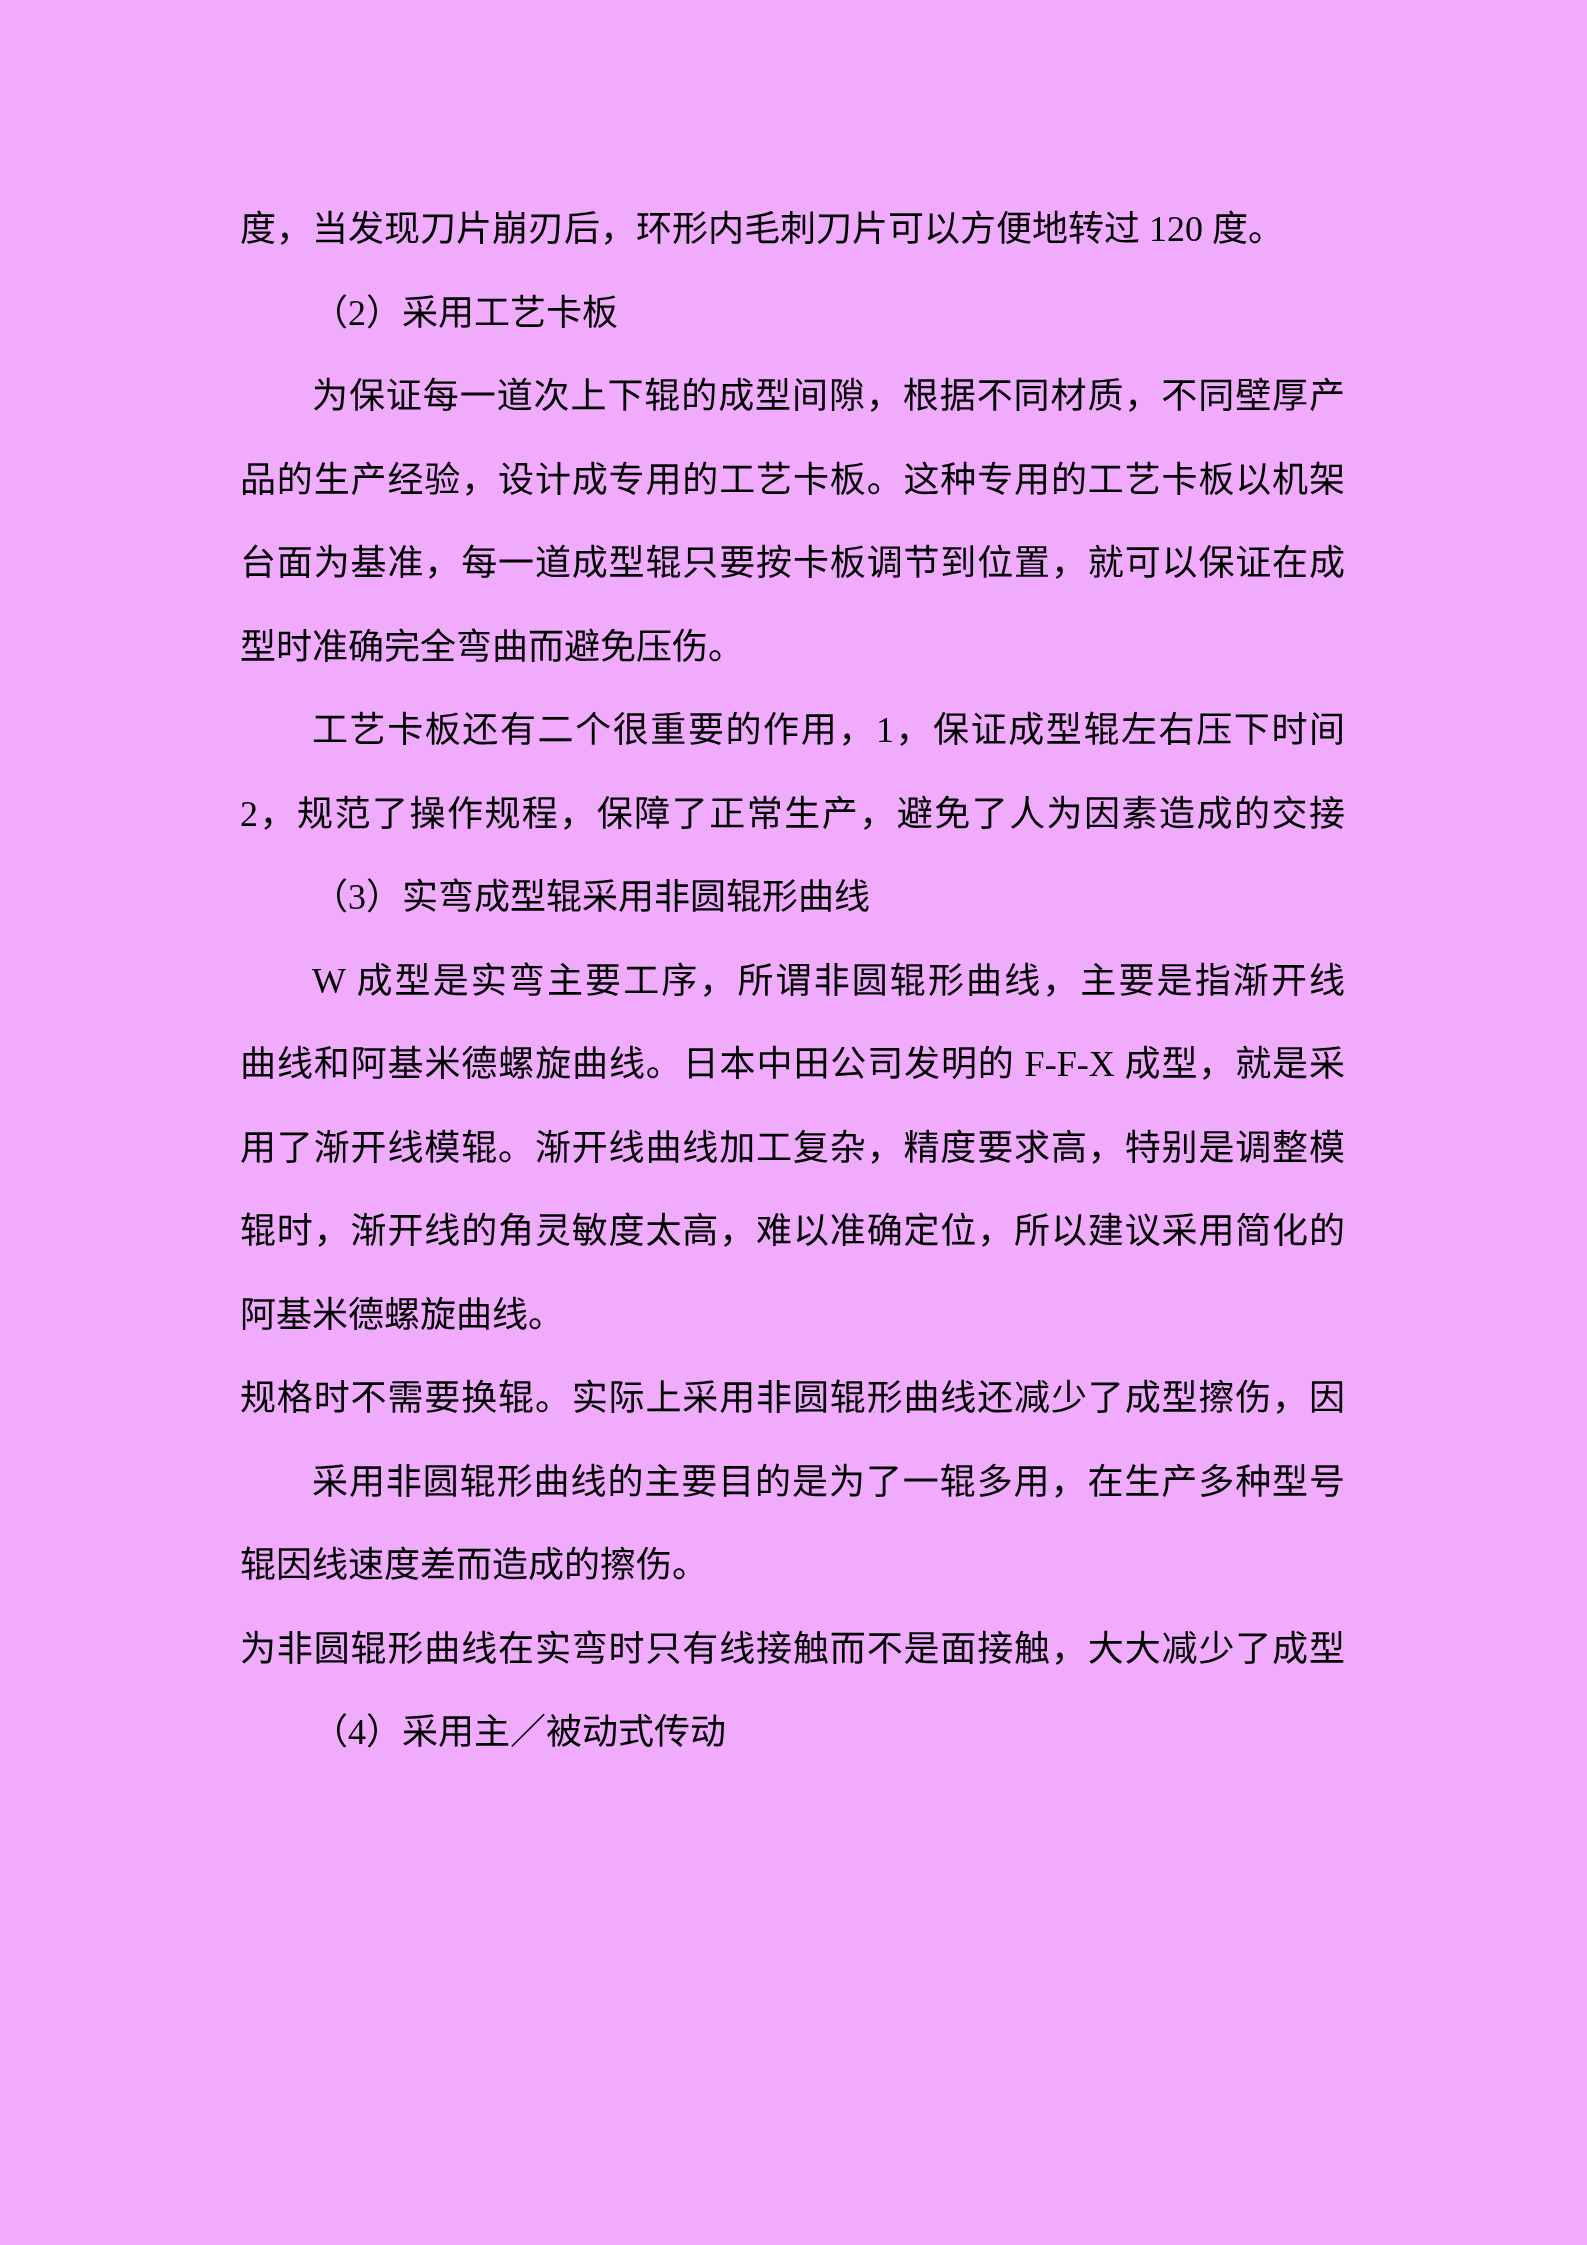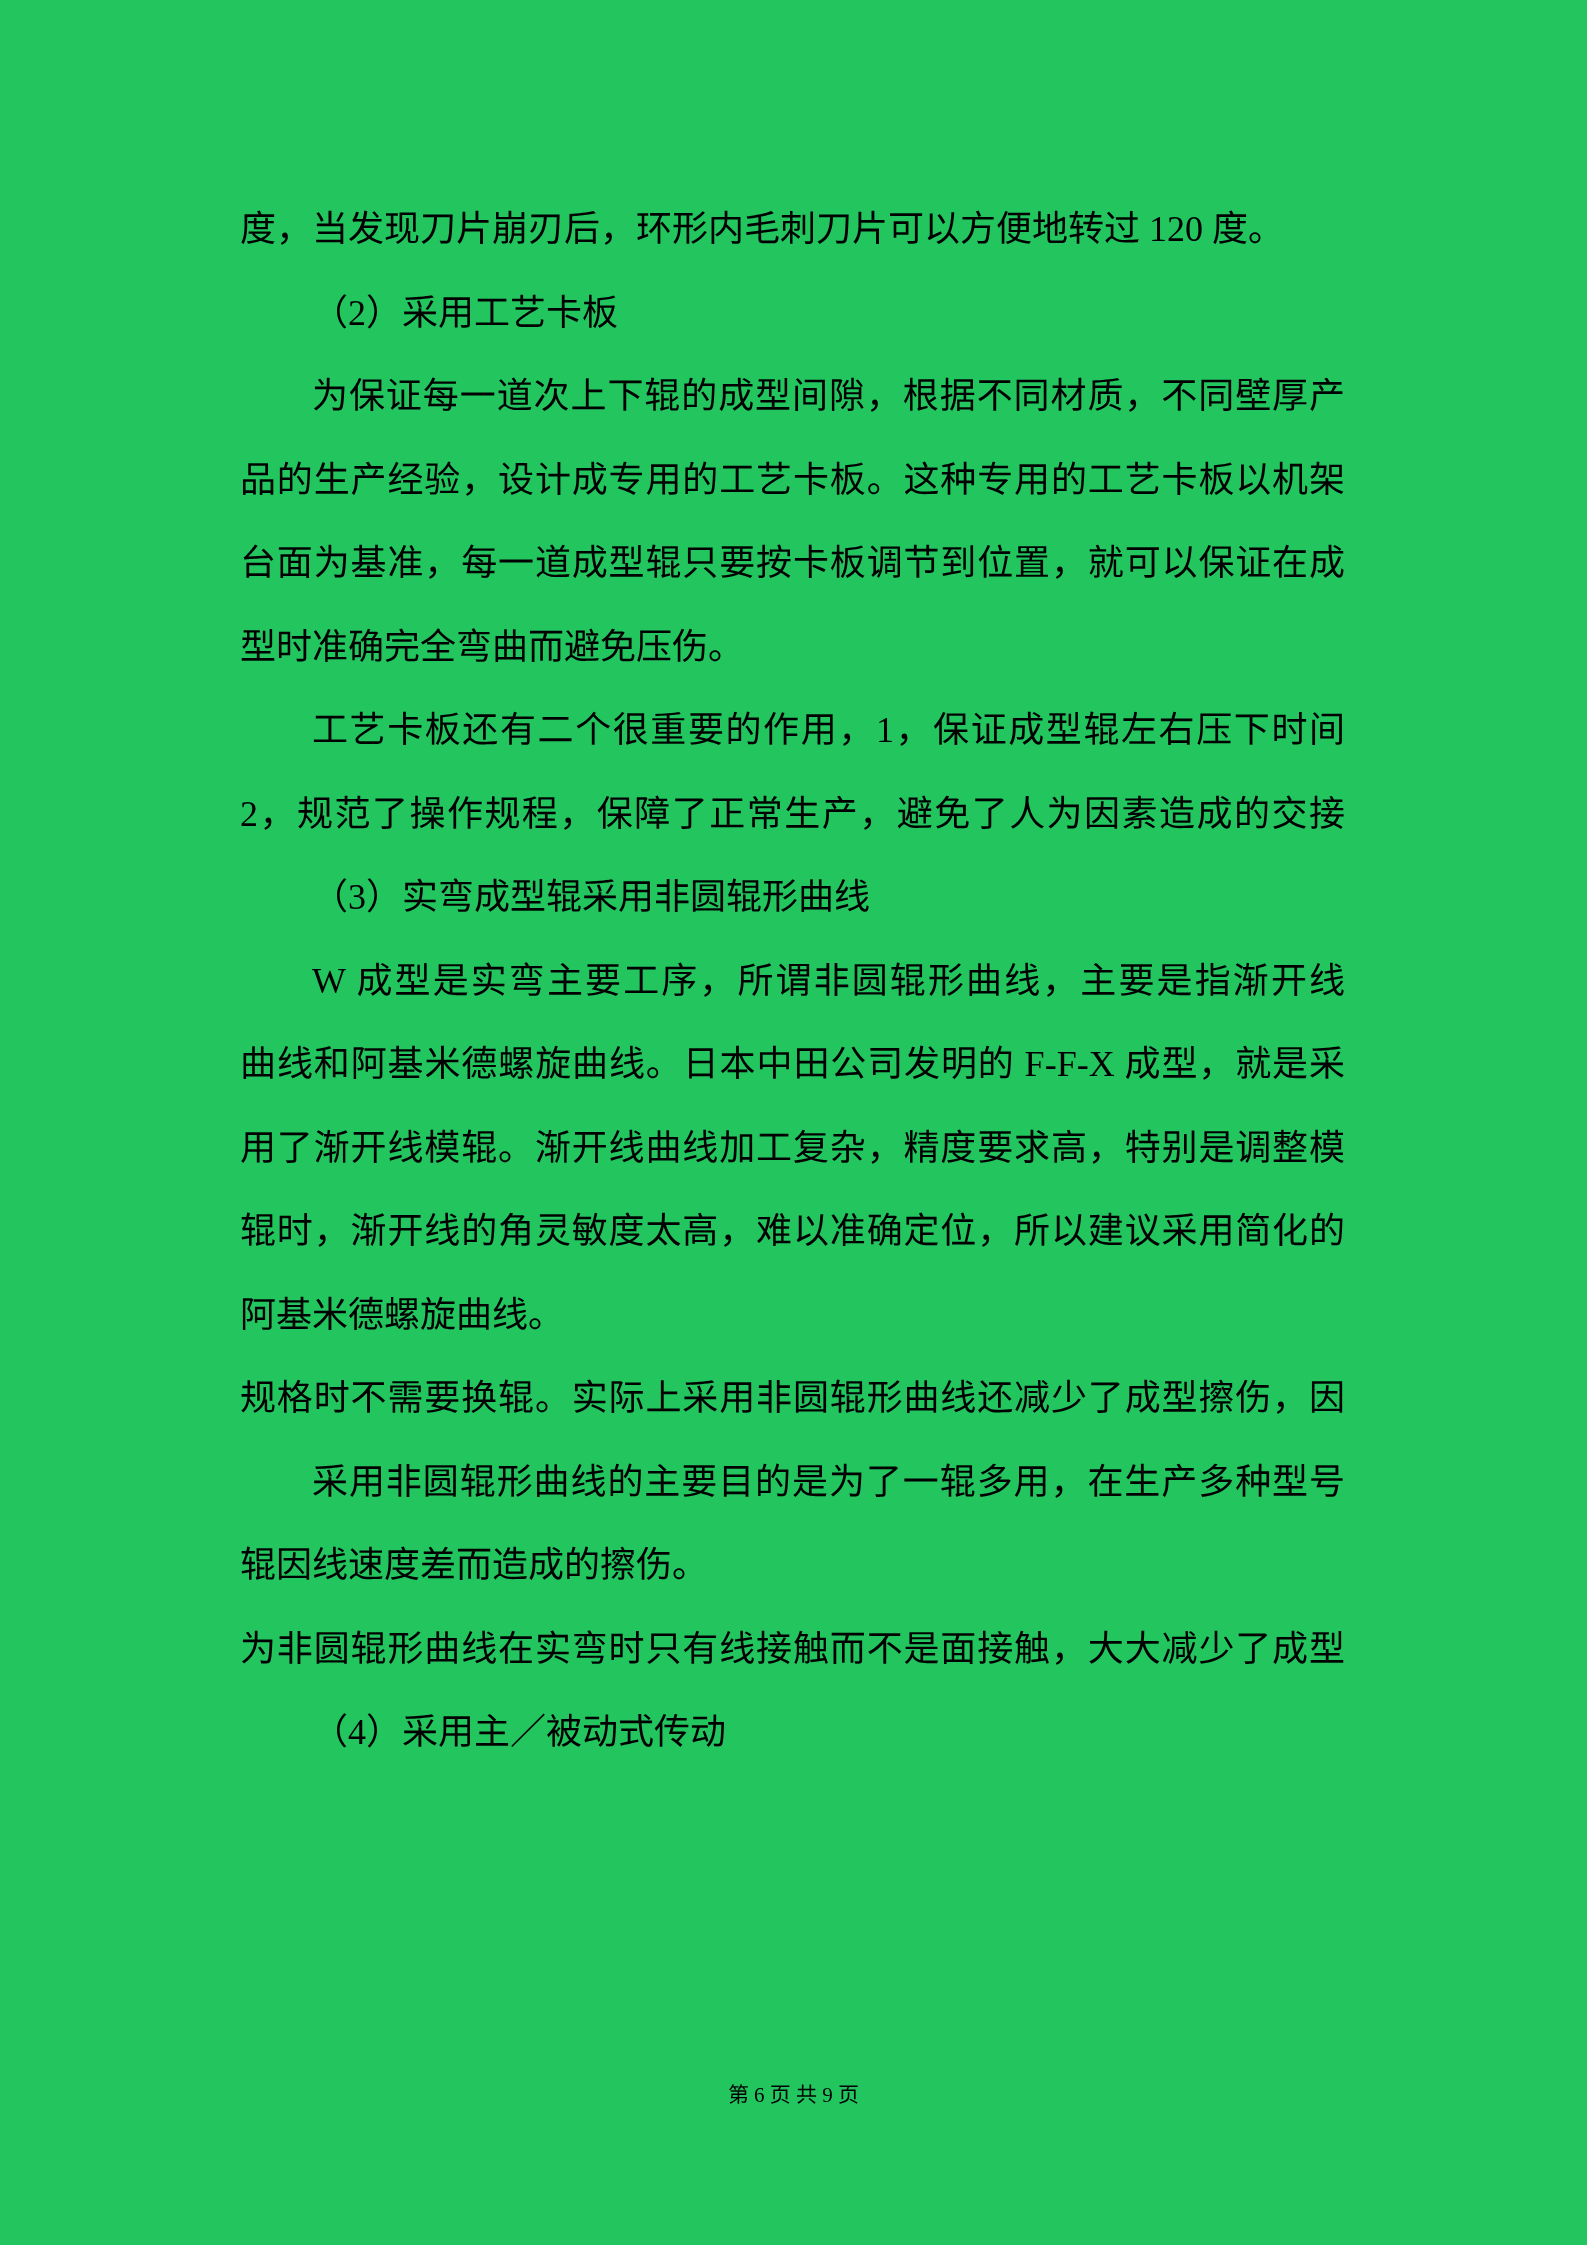--- a/index.html
+++ b/index.html
@@ -11,21 +11,21 @@
     width: 1587px;
     height: 2245px;
     position: relative;
     background: #ffffff;
     color: #000000;
     font-family: "Liberation Serif", "DejaVu Serif", serif;
   }
   .page {
     position: absolute;
     inset: 0;
-    background: #22c55e;
+    background: #f0abfc;
   }
   .doc-body {
     position: absolute;
     left: 240px;
     top: 188px;
     width: 1105px;
   }
   .doc-line {
     margin: 0;
     padding: 0;
@@ -73,16 +73,13 @@
       <p class="doc-line fill" style="">曲线和阿基米德螺旋曲线。日本中田公司发明的 F-F-X 成型，就是采</p>
       <p class="doc-line fill" style="">用了渐开线模辊。渐开线曲线加工复杂，精度要求高，特别是调整模</p>
       <p class="doc-line fill" style="">辊时，渐开线的角灵敏度太高，难以准确定位，所以建议采用简化的</p>
       <p class="doc-line" style="">阿基米德螺旋曲线。</p>
       <p class="doc-line fill" style="">规格时不需要换辊。实际上采用非圆辊形曲线还减少了成型擦伤，因</p>
       <p class="doc-line indent fill" style="">采用非圆辊形曲线的主要目的是为了一辊多用，在生产多种型号</p>
       <p class="doc-line" style="">辊因线速度差而造成的擦伤。</p>
       <p class="doc-line fill" style="">为非圆辊形曲线在实弯时只有线接触而不是面接触，大大减少了成型</p>
       <p class="doc-line indent" style="">（4）采用主／被动式传动</p>
     </main>
-  <footer class="page-footer">
-    <span class="page-number">第 6 页 共 9 页</span>
-  </footer>
 </div>
 
 </body></html>

